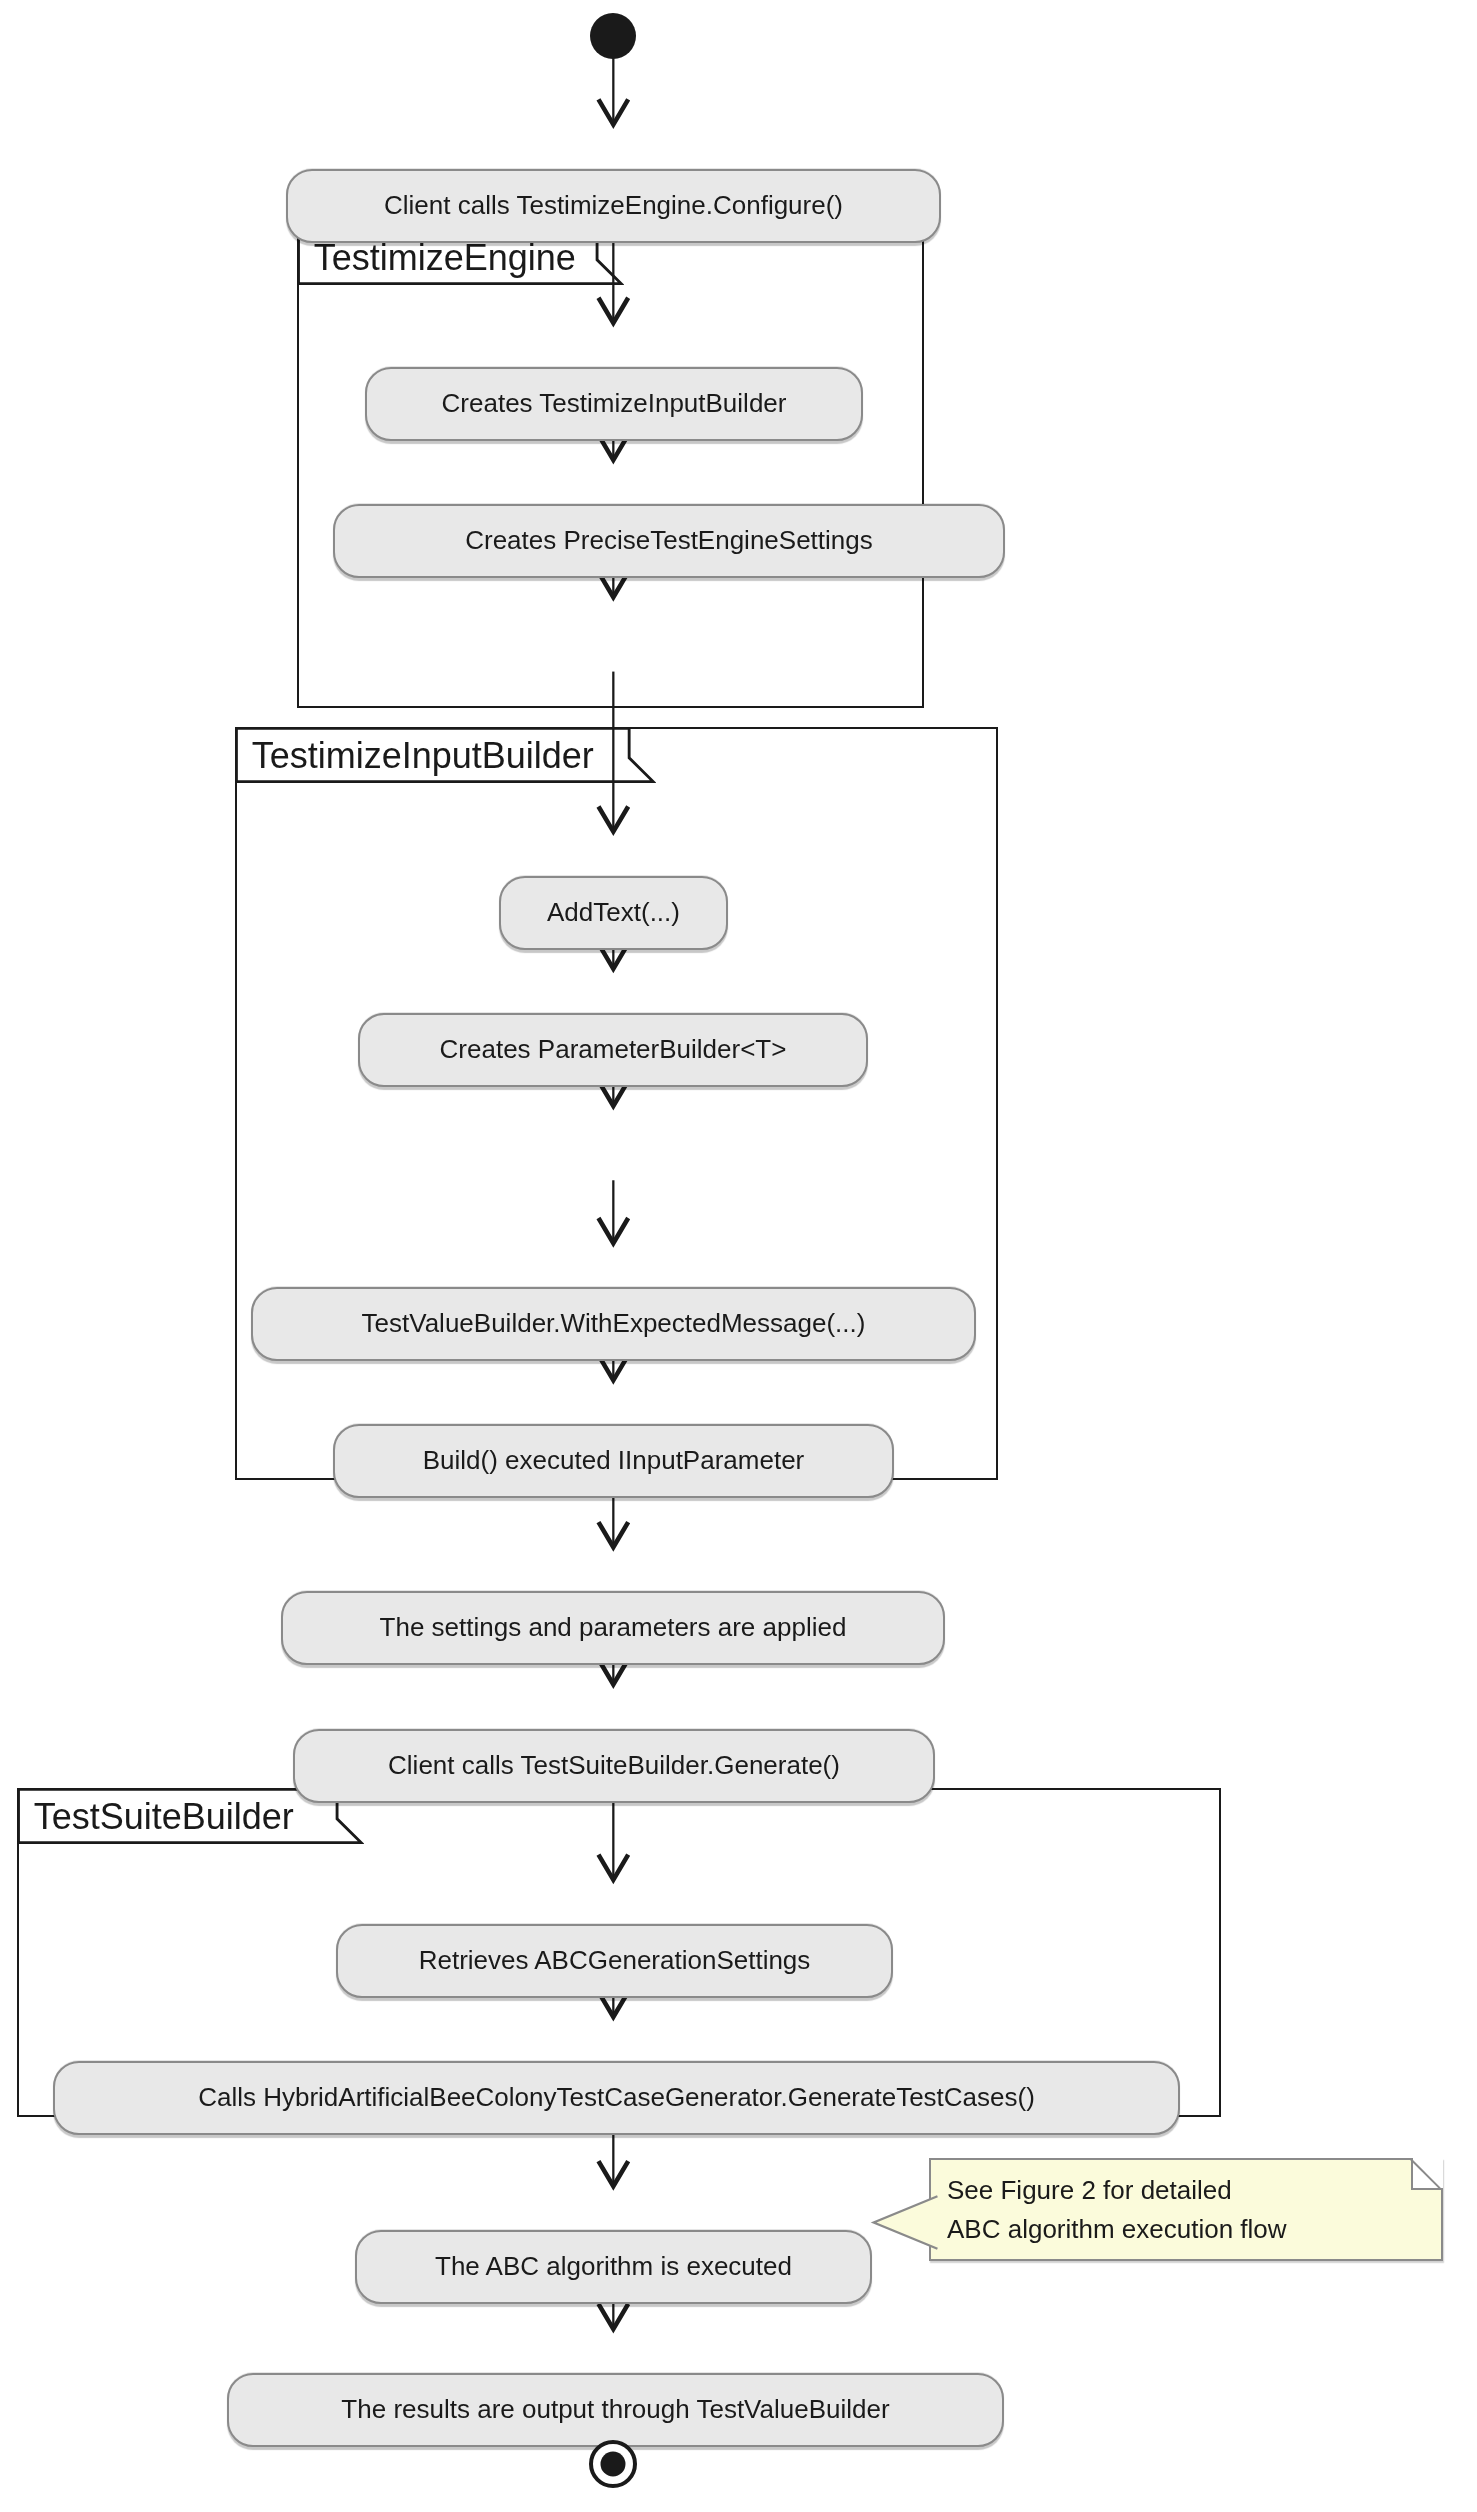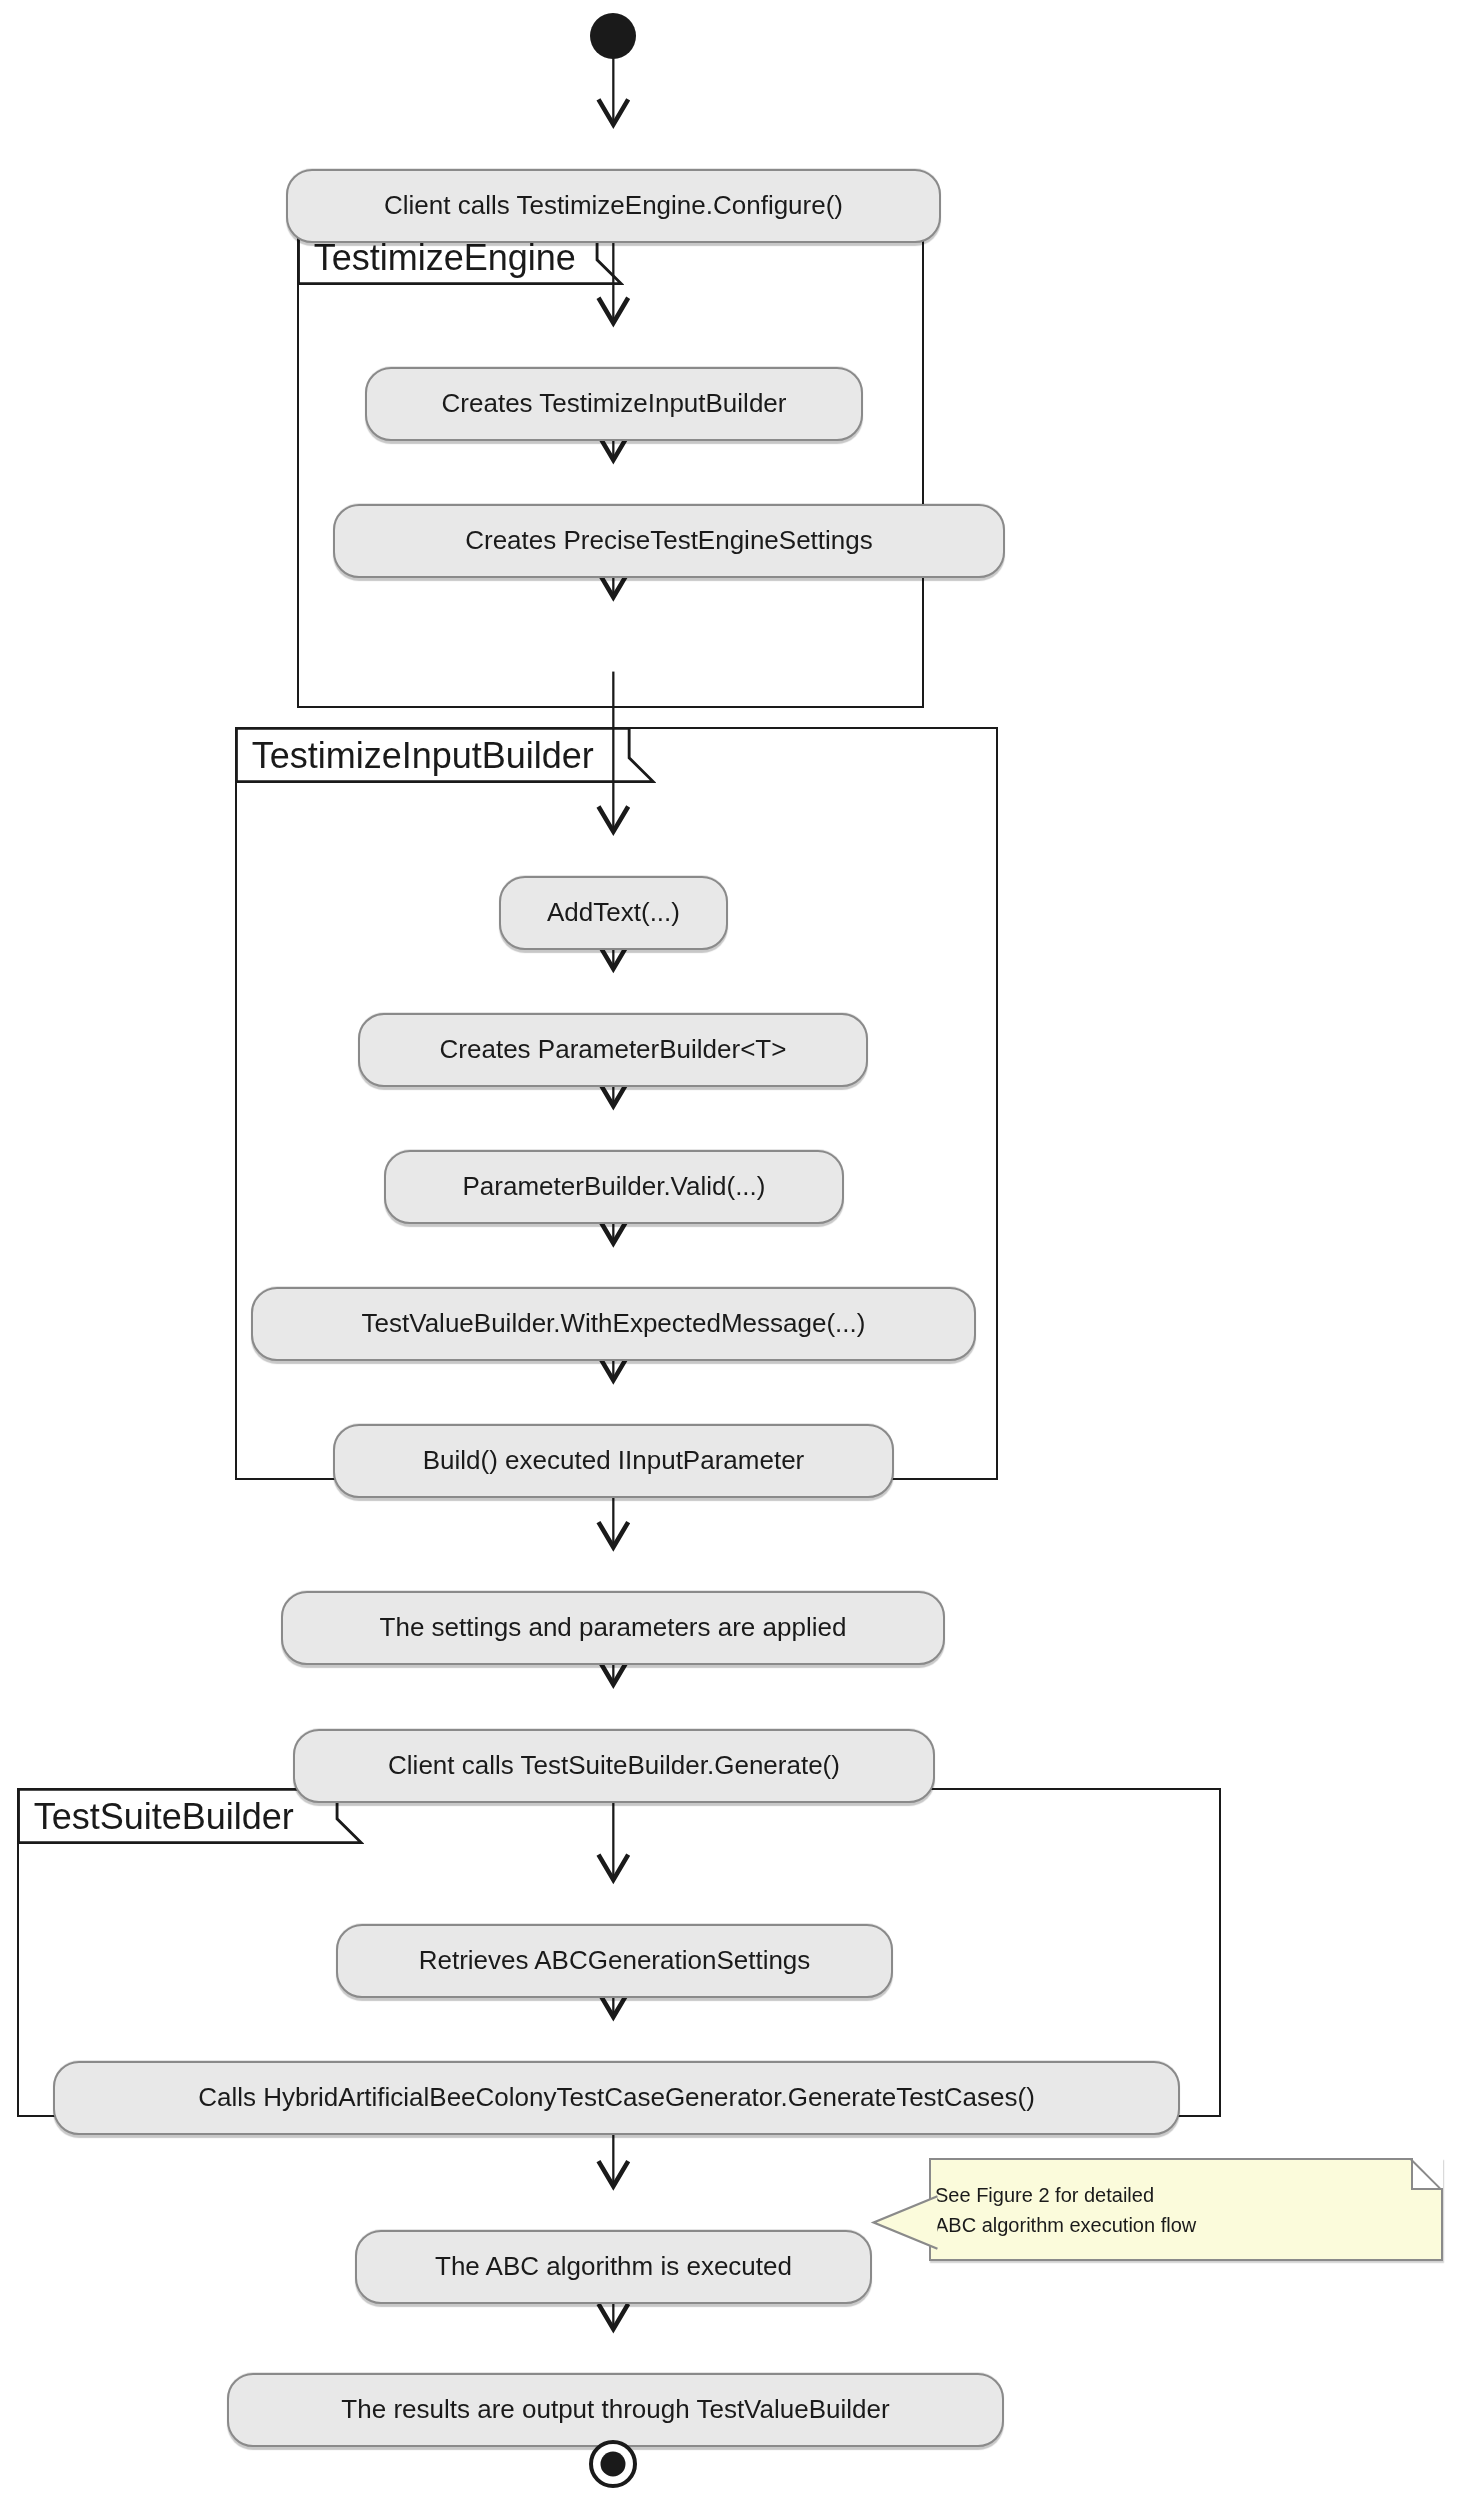--- a/index.html
+++ b/index.html
@@ -67,22 +67,22 @@
     background:#ffffff;
     border-left:2.3px solid #8a8a8a;border-bottom:2.3px solid #8a8a8a;
     box-sizing:border-box;
   }
   .note .fold::after{
     content:"";position:absolute;left:-2.3px;top:0;
     width:42px;height:2.3px;background:#8a8a8a;
     transform-origin:0 0;transform:rotate(45deg);
   }
   .note .note-line{
-    font-size:20px;line-height:1.5;
-    padding:0 4px;white-space:nowrap;
+    font-size:26px;line-height:1.5;
+    padding:0 16px;white-space:nowrap;
   }
   .note .note-body{position:absolute;left:0;top:50%;transform:translateY(-50%);}
   .edges{position:absolute;left:0;top:0;pointer-events:none;}
   .connector{position:absolute;left:868px;top:2188px;pointer-events:none;}
 </style>
 </head>
 <body>
 
 <div class="canvas">
 
@@ -168,23 +168,20 @@
 
 
   <div class="activity" style="left:499px;top:832px;width:229px;height:74px;">
     <span>AddText(...)</span>
   </div>
 
   <div class="activity" style="left:358px;top:969px;width:510px;height:74px;">
     <span>Creates ParameterBuilder&lt;T&gt;</span>
   </div>
 
-  <div class="activity" style="left:384px;top:1106px;width:460px;height:74px;">
-    <span>ParameterBuilder.Valid(...)</span>
-  </div>
 
   <div class="activity" style="left:251px;top:1243px;width:725px;height:74px;">
     <span>TestValueBuilder.WithExpectedMessage(...)</span>
   </div>
 
   <div class="activity" style="left:333px;top:1380px;width:561px;height:74px;">
     <span>Build() executed IInputParameter</span>
   </div>
 
   <div class="activity" style="left:281px;top:1547px;width:664px;height:74px;">

